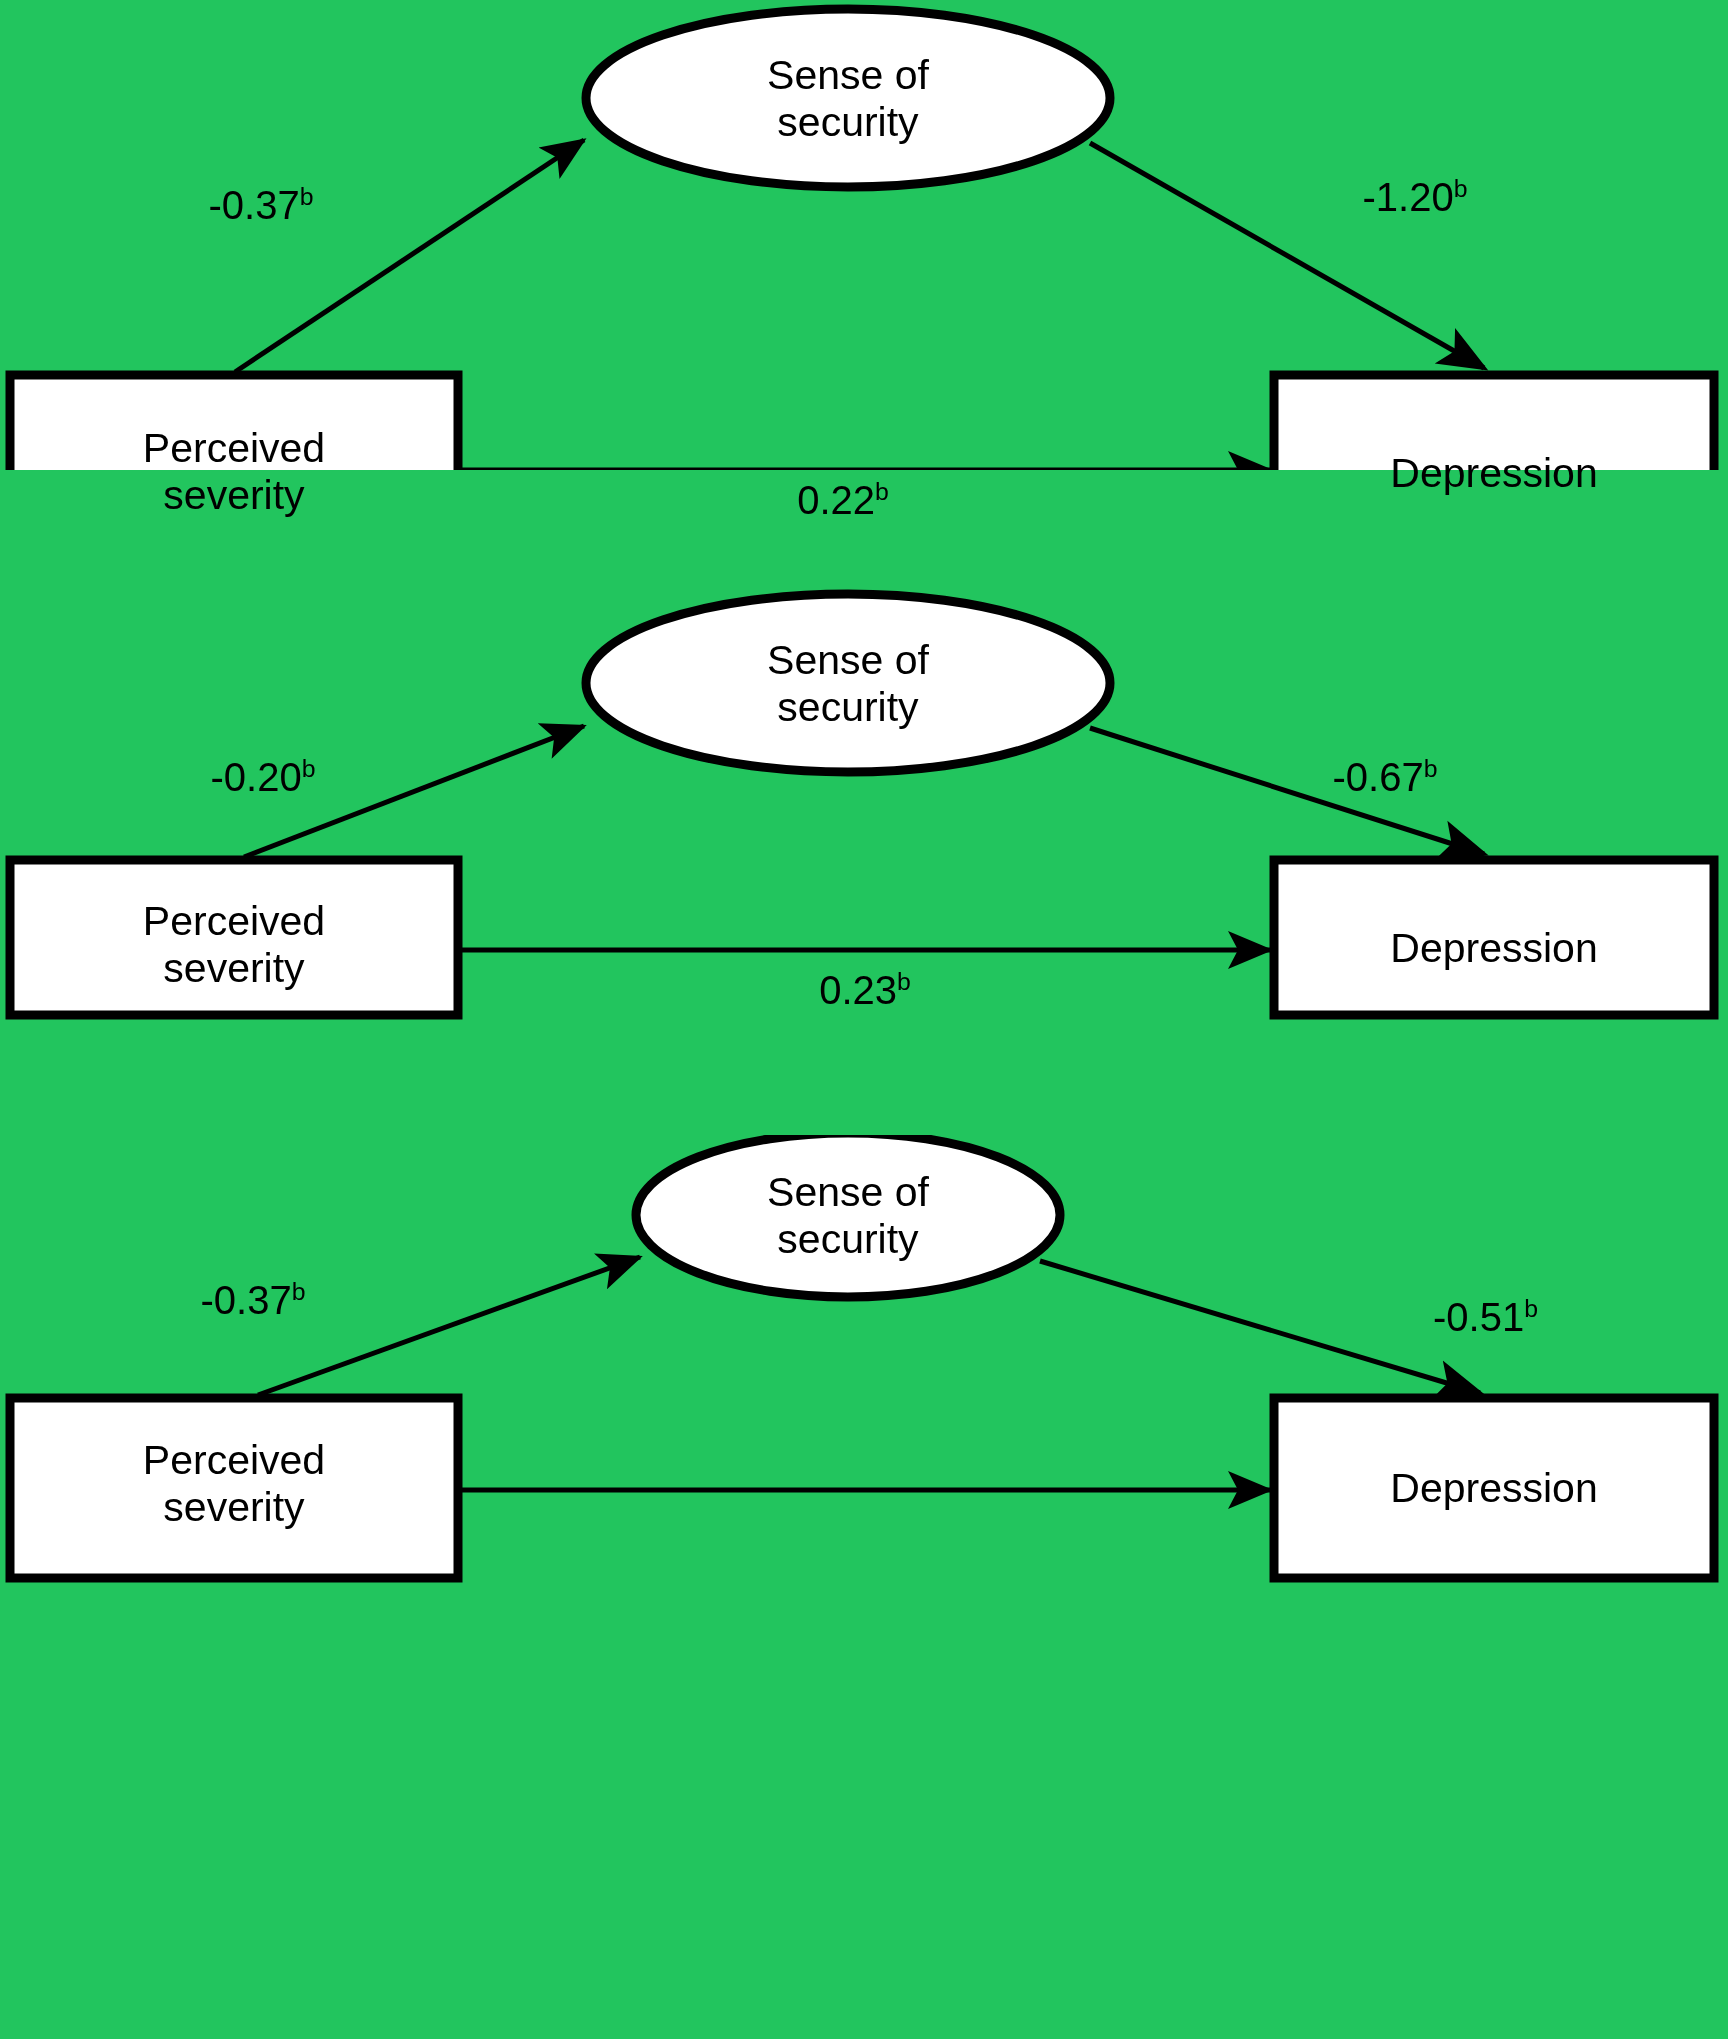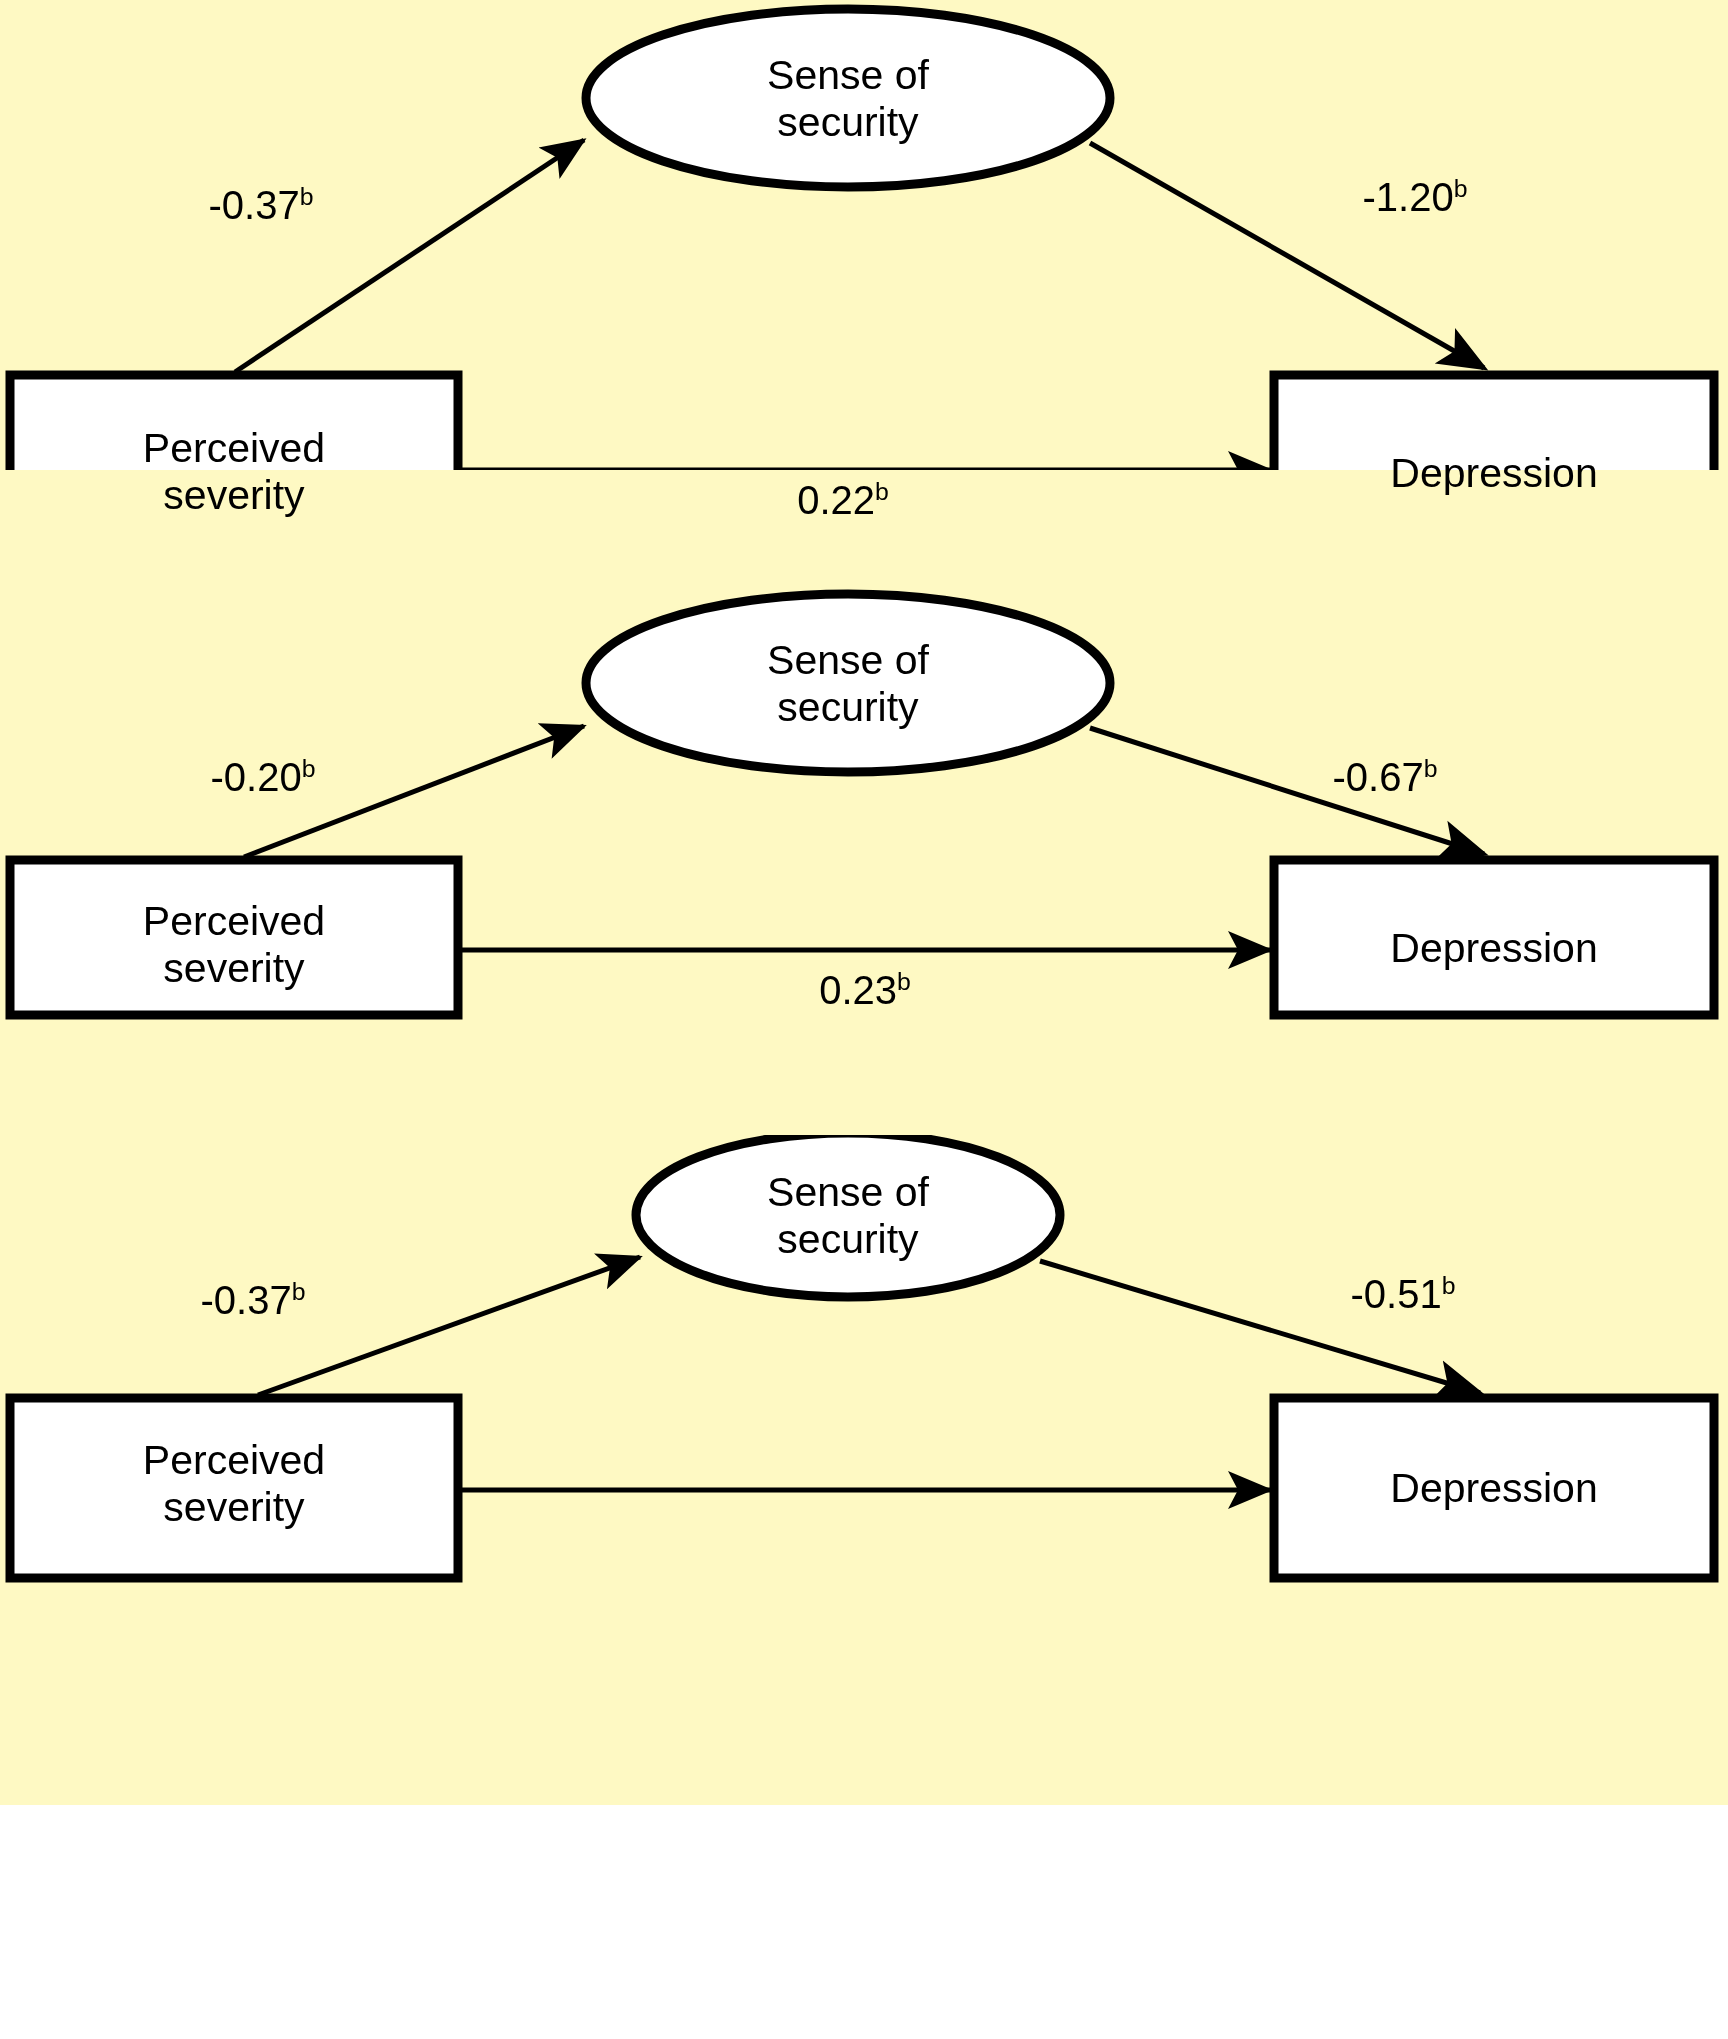--- a/index.html
+++ b/index.html
@@ -10,22 +10,22 @@
   body {
     width: 1728px;
     height: 2039px;
     font-family: "Liberation Sans", sans-serif;
     color: #000000;
     overflow: hidden;
   }
   #figure {
     position: relative;
     width: 1728px;
-    height: 1805px;
-    background: #fef9c3;
+    height: 2039px;
+    background: #22c55e;
   }
   .panel {
     position: absolute;
     left: 0;
     width: 1728px;
   }
   .panel-svg {
     position: absolute;
     left: 0;
     top: 0;
@@ -192,18 +192,18 @@
       <span>Perceived</span>
       <span class="line2">severity</span>
     </div>
 
     <div class="node-label" style="left:1294px; top:330px; width:400px;">
       <span>Depression</span>
     </div>
 
     <div class="path-label" style="left:118px; top:143px; width:270px;"><span>-0.37</span><sup>b</sup></div>
 
-    <div class="path-label" style="left:1268px; top:137px; width:270px;"><span>-0.51</span><sup>b</sup></div>
+    <div class="path-label" style="left:1268px; top:160px; width:270px;text-align:right;"><span>-0.51</span><sup>b</sup></div>
 
     <div class="path-label" style="left:730px; top:373px; width:270px;"><span></span><sup></sup></div>
   </div>
 
 </div>
 
 </body></html>

